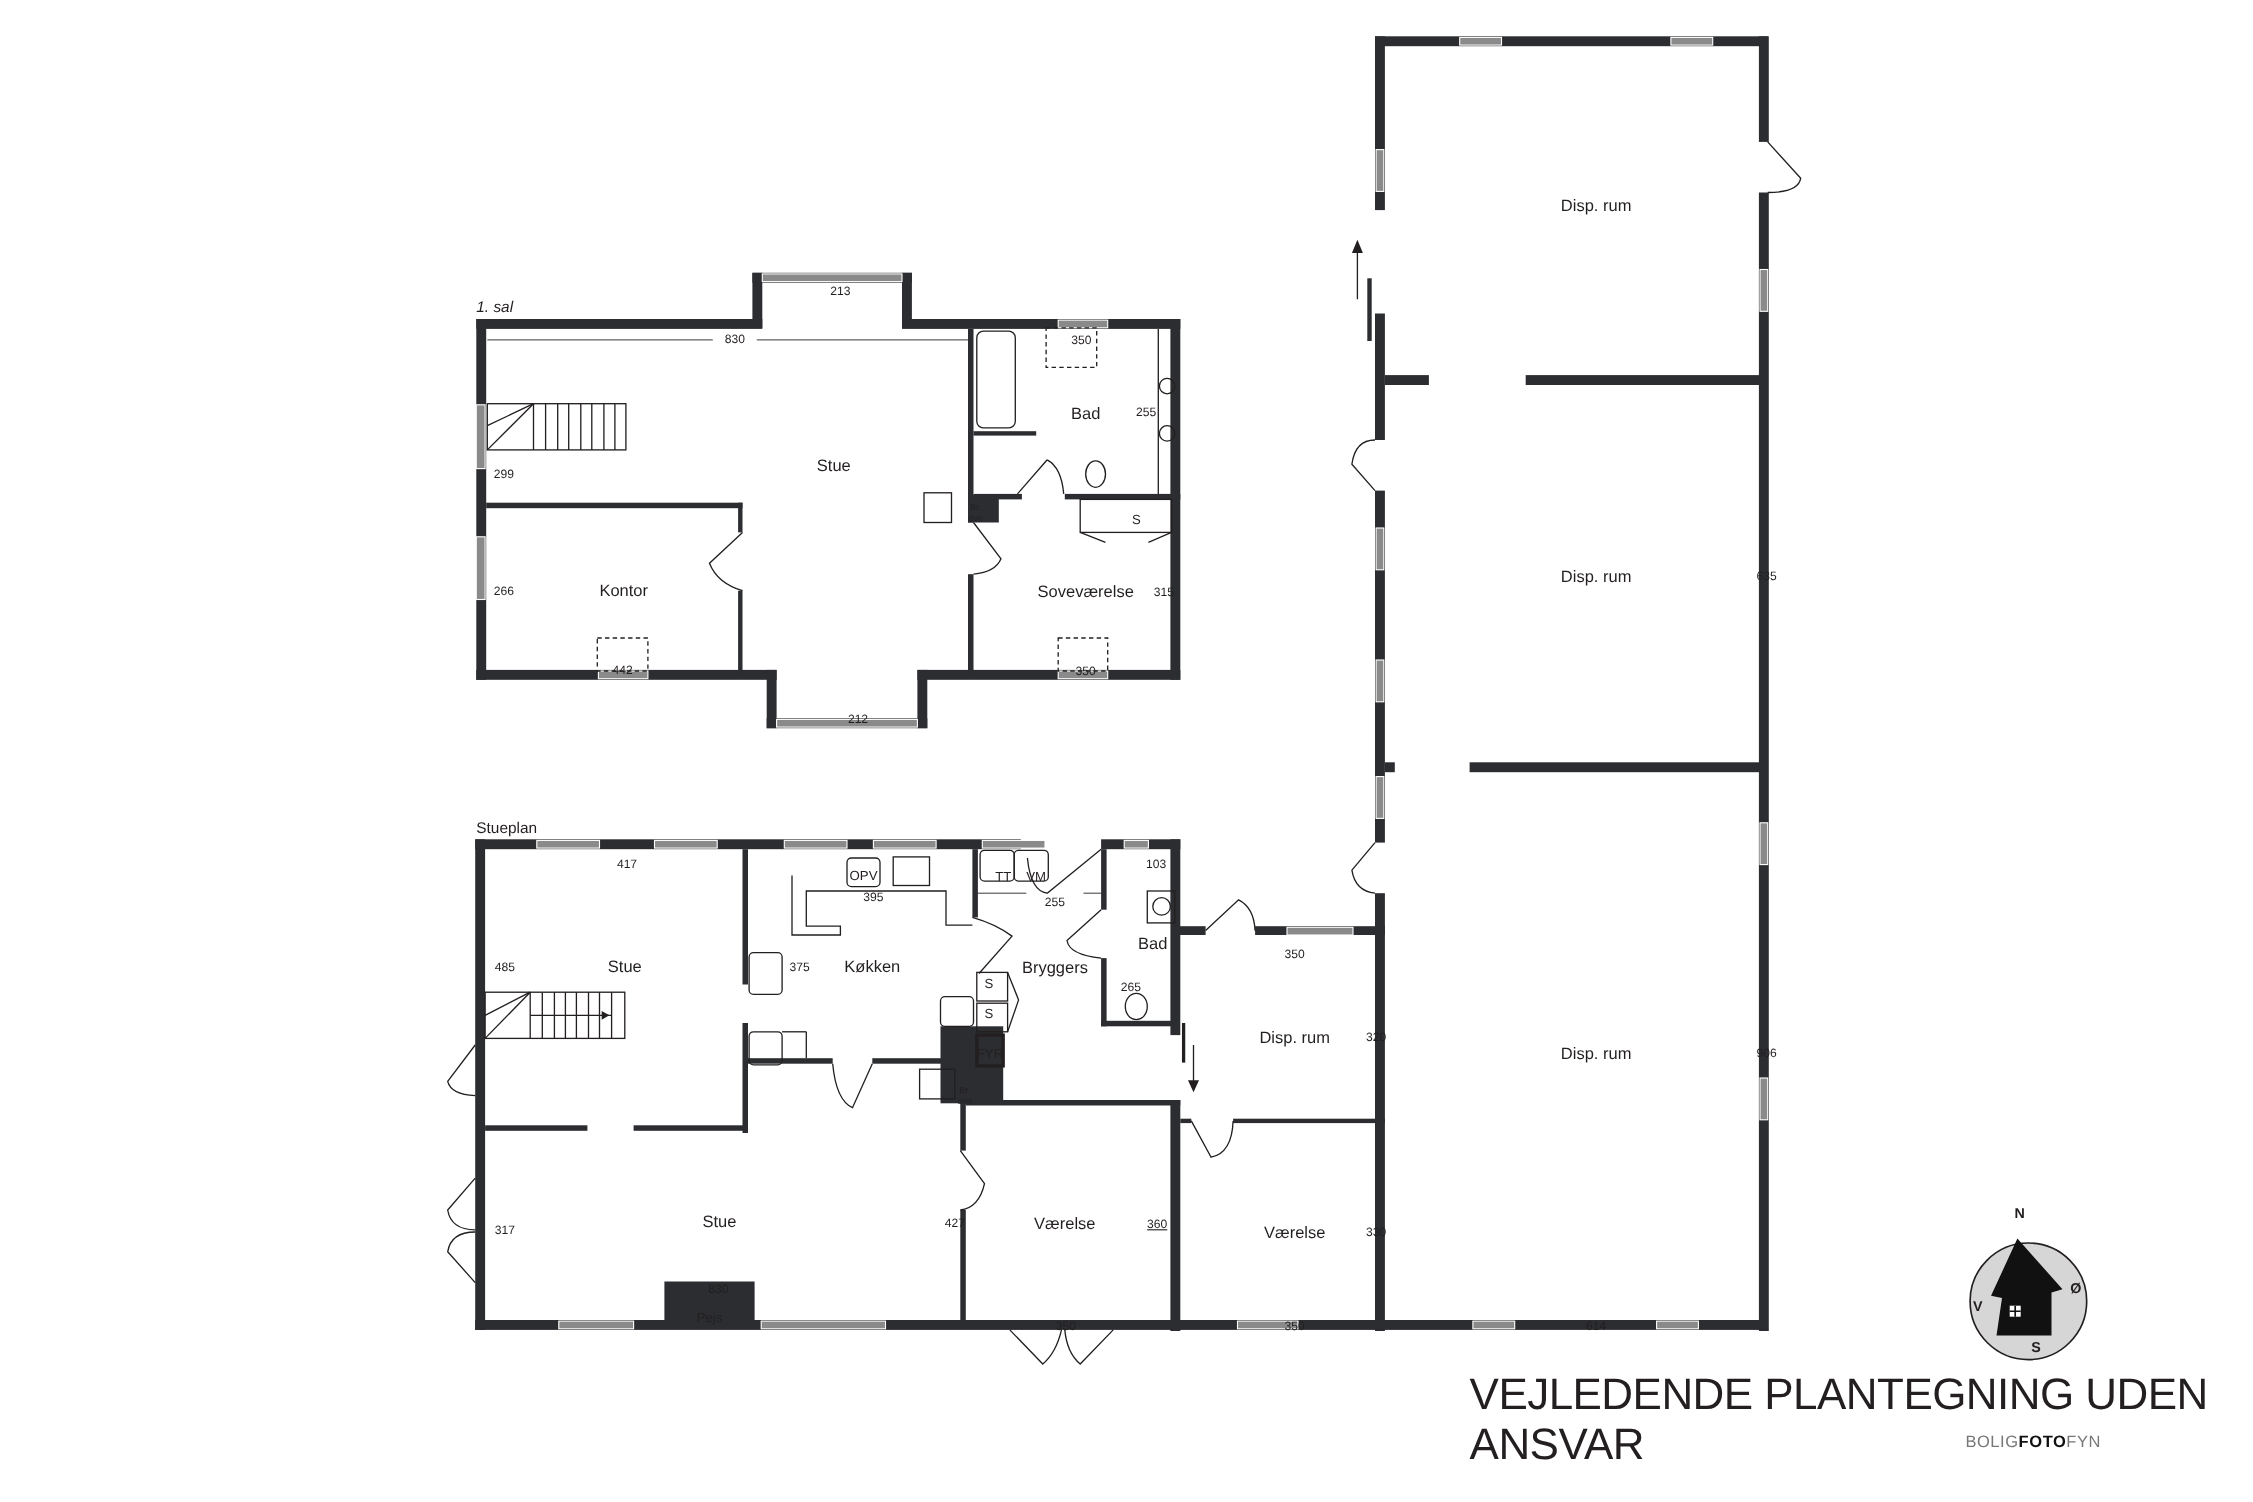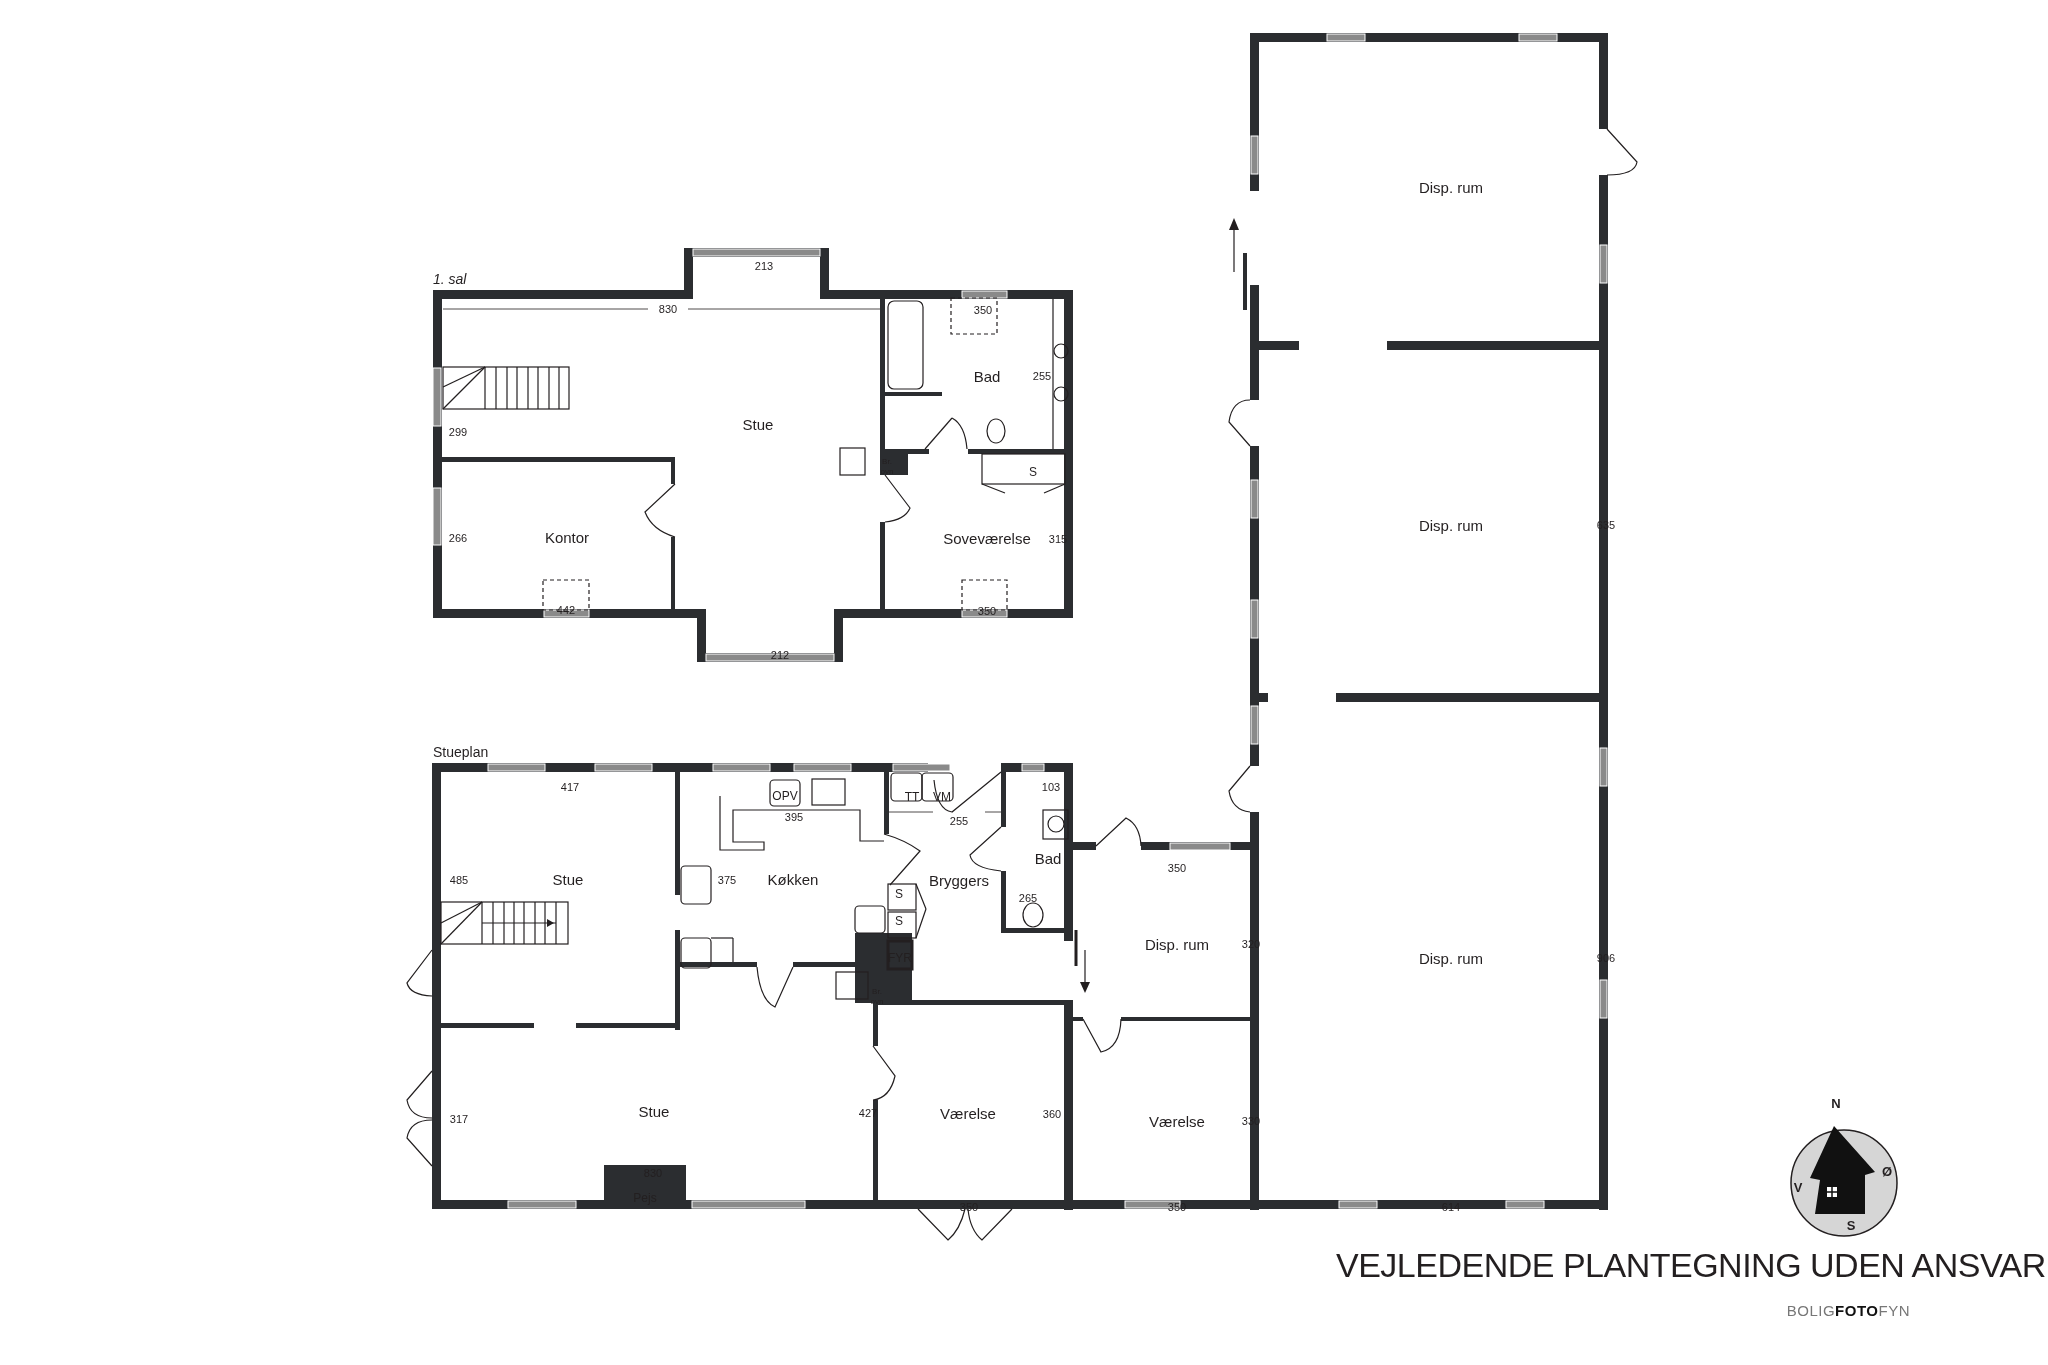--- a/index.html
+++ b/index.html
@@ -4,21 +4,21 @@
 <style>
   html, body { margin: 0; padding: 0; background: #ffffff; }
   body { width: 2048px; height: 1365px; position: relative; overflow: hidden; font-family: "Liberation Sans", "DejaVu Sans", sans-serif; color: #231f20; }
   #plan { position: absolute; left: 0; top: 0; width: 2048px; height: 1365px; }
   .lbl { position: absolute; white-space: nowrap; transform: translate(-50%, -50%); line-height: 1; }
   .room { font-size: 15px; }
   .dim { font-size: 11px; }
   .fix { font-size: 12px; }
   .tiny { font-size: 8px; margin-left: 22px; }
   .plan-title { position: absolute; font-size: 14px; white-space: nowrap; }
-  .disclaimer { position: absolute; left: 1336px; top: 1246px; font-size: 34px; letter-spacing: -0.5px; font-family: "Liberation Sans", sans-serif; }
+  .disclaimer { position: absolute; left: 1336px; top: 1246px; font-size: 40px; letter-spacing: -0.5px; font-family: "Liberation Sans", sans-serif; }
   .brand { position: absolute; right: 138px; top: 1302px; font-size: 15px; color: #777; letter-spacing: 0.5px; }
   .brand b { color: #111; font-weight: bold; }
   .compass-letter { position: absolute; font-size: 13px; font-weight: bold; transform: translate(-50%, -50%); }
 </style>
 </head>
 <body>
 
 <svg id="plan" width="2048" height="1365" viewBox="0 0 2048 1365" xmlns="http://www.w3.org/2000/svg">
   <g fill="#2b2d30">
 
@@ -250,21 +250,21 @@
     <div class="lbl dim" style="left: 794px; top: 817px;">395</div>
     <div class="lbl dim" style="left: 959px; top: 821px;">255</div>
     <div class="lbl dim" style="left: 1051px; top: 787px;">103</div>
     <div class="lbl dim" style="left: 459px; top: 880px; text-align: right;">485</div>
     <div class="lbl dim" style="left: 727px; top: 880px;">375</div>
     <div class="lbl dim" style="left: 1028px; top: 898px;">265</div>
     <div class="lbl dim" style="left: 1177px; top: 868px;">350</div>
     <div class="lbl dim" style="left: 1251px; top: 944px;">320</div>
     <div class="lbl dim" style="left: 459px; top: 1119px;">317</div>
     <div class="lbl dim" style="left: 868px; top: 1113px;">427</div>
-    <div class="lbl dim" style="left: 1052px; top: 1114px;">360</div>
+    <div class="lbl dim" style="left: 1052px; top: 1114px; text-decoration: underline;">360</div>
     <div class="lbl dim" style="left: 653px; top: 1173px;">830</div>
     <div class="lbl dim" style="left: 969px; top: 1207px;">350</div>
     <div class="lbl dim" style="left: 1251px; top: 1121px;">330</div>
     <div class="lbl dim" style="left: 1177px; top: 1207px;">350</div>
     <div class="lbl fix" style="left: 785px; top: 796px;">OPV</div>
     <div class="lbl fix" style="left: 912px; top: 797px;">TT</div>
     <div class="lbl fix" style="left: 942px; top: 797px;">VM</div>
     <div class="lbl fix" style="left: 899px; top: 894px;">S</div>
     <div class="lbl fix" style="left: 899px; top: 921px;">S</div>
     <div class="lbl fix" style="left: 900px; top: 958px;">FYR</div>

